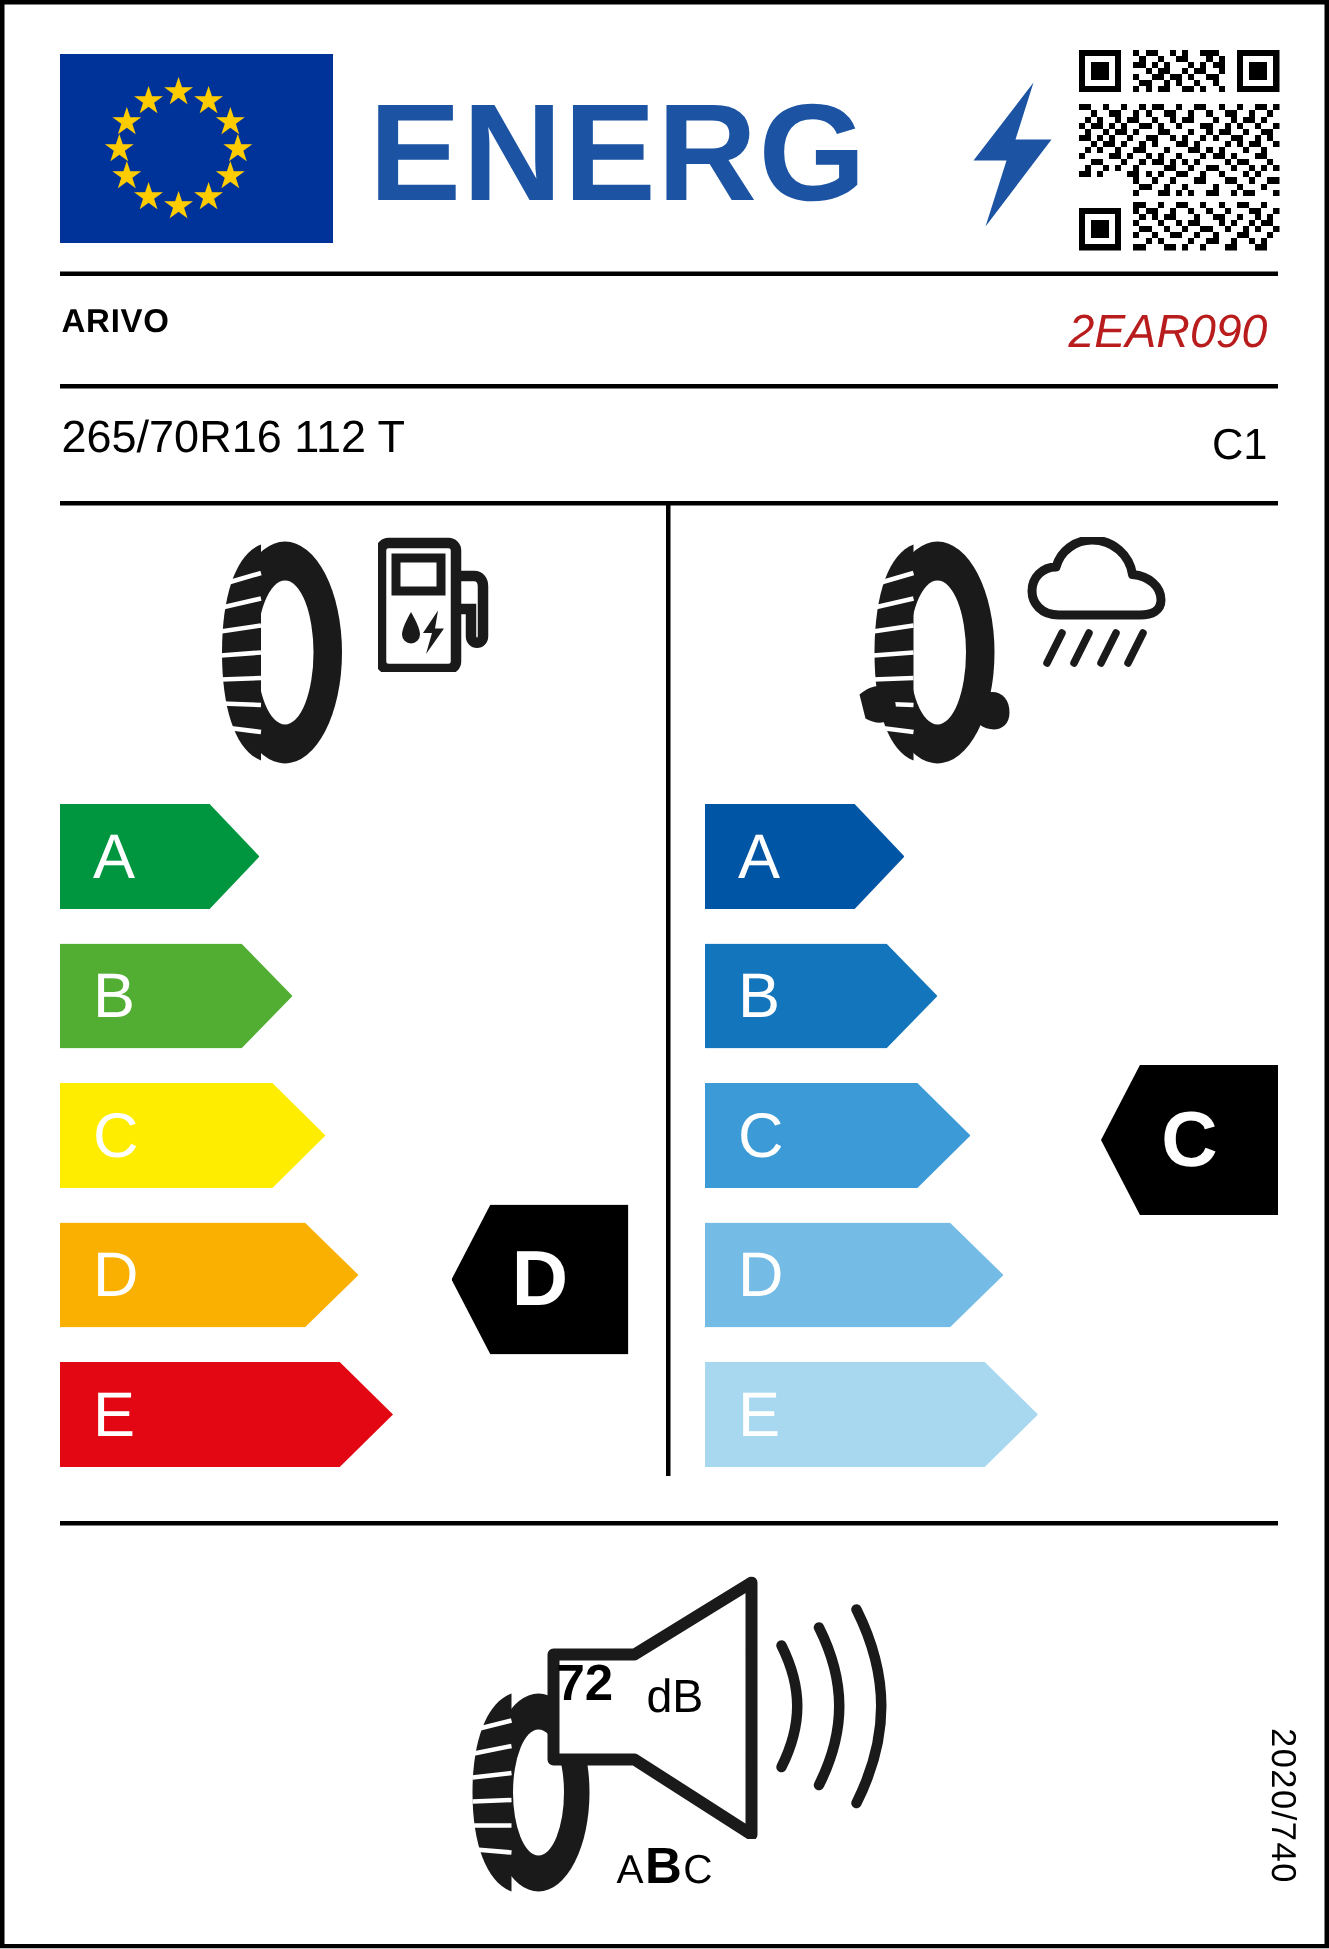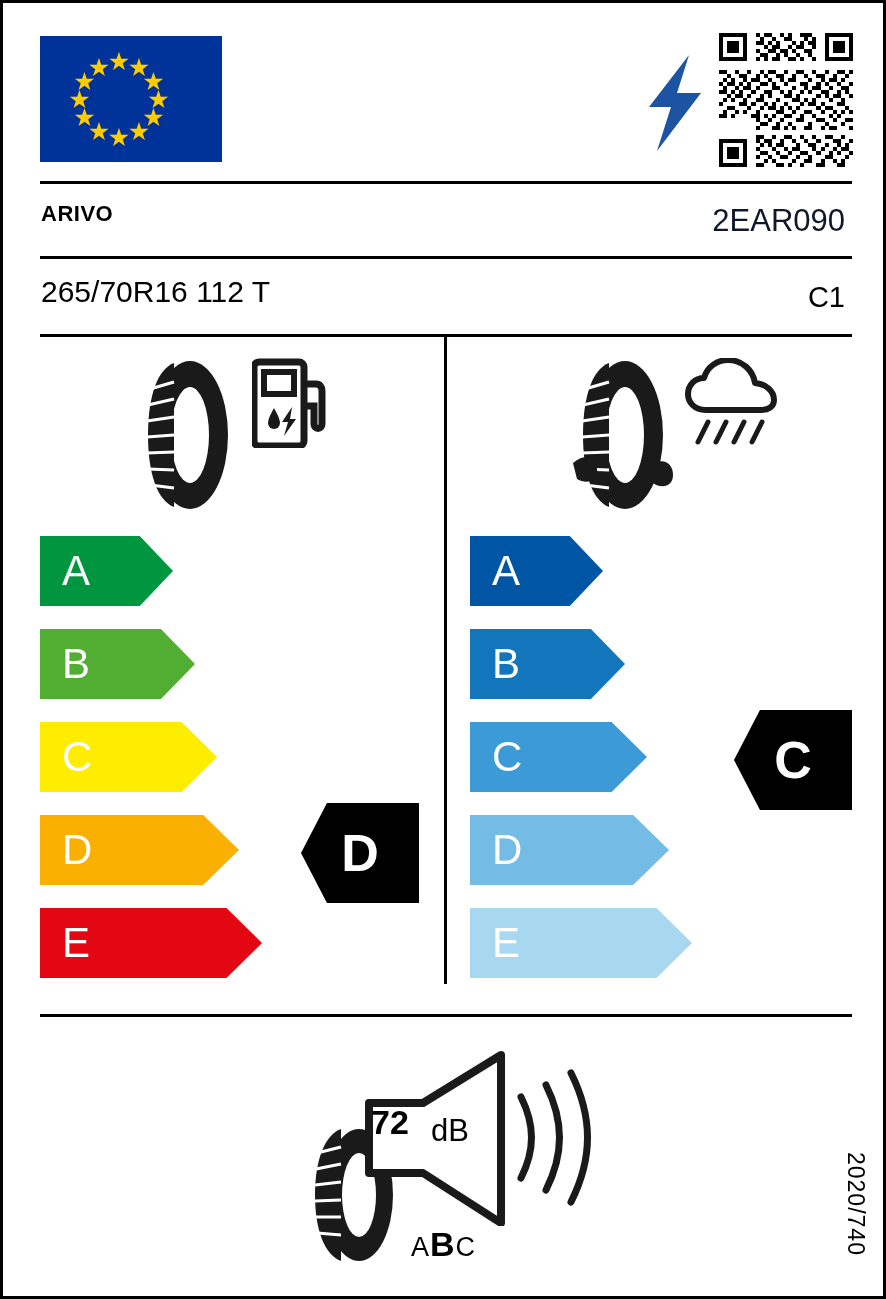--- a/index.html
+++ b/index.html
@@ -89,21 +89,22 @@
     font-size: 22px;
     font-weight: bold;
     letter-spacing: 0.5px;
     color: #000;
   }
   .model {
     position: absolute;
     right: 38px;
     top: 200px;
     font-size: 31px;
-    color: #0f172a;
+    color: #b91c1c;
+    font-style: italic;
   }
   .size {
     position: absolute;
     left: 38px;
     top: 272px;
     font-size: 30px;
     color: #000;
   }
   .tyreclass {
     position: absolute;
@@ -190,20 +191,21 @@
       <div class="eu-star" style="left:101px; top:33px;">★</div>
       <div class="eu-star" style="left:27px; top:51px;">★</div>
       <div class="eu-star" style="left:106px; top:51px;">★</div>
       <div class="eu-star" style="left:32px; top:69px;">★</div>
       <div class="eu-star" style="left:101px; top:69px;">★</div>
       <div class="eu-star" style="left:46.5px; top:83px;">★</div>
       <div class="eu-star" style="left:86.5px; top:83px;">★</div>
       <div class="eu-star" style="left:66.5px; top:89px;">★</div>
     </div>
 
+    <div class="energy-word">ENERG</div>
 
     <div class="energy-bolt">
       <svg width="60" height="96" viewBox="0 0 60 96">
         <polygon points="45,0 5,52 27,52 13,96 57,38 33,38" fill="#1C54A3"></polygon>
       </svg>
     </div>
 
     <div class="qr">
       <svg width="134" height="134" viewBox="0 0 33 33" shape-rendering="crispEdges">
         <rect width="33" height="33" fill="#ffffff"></rect>

